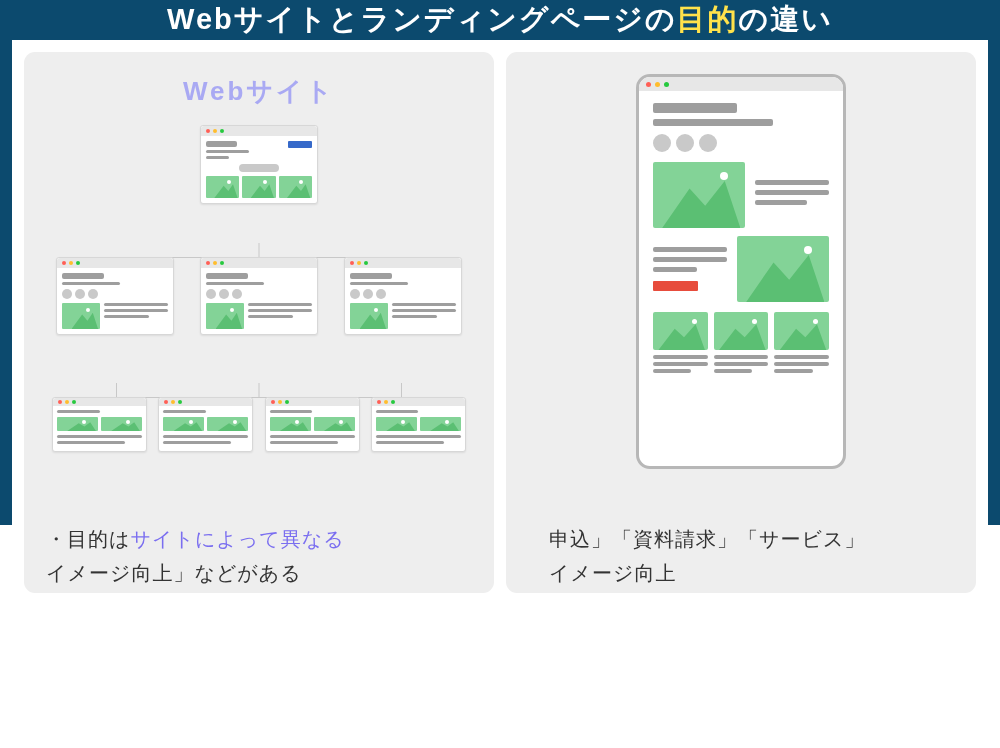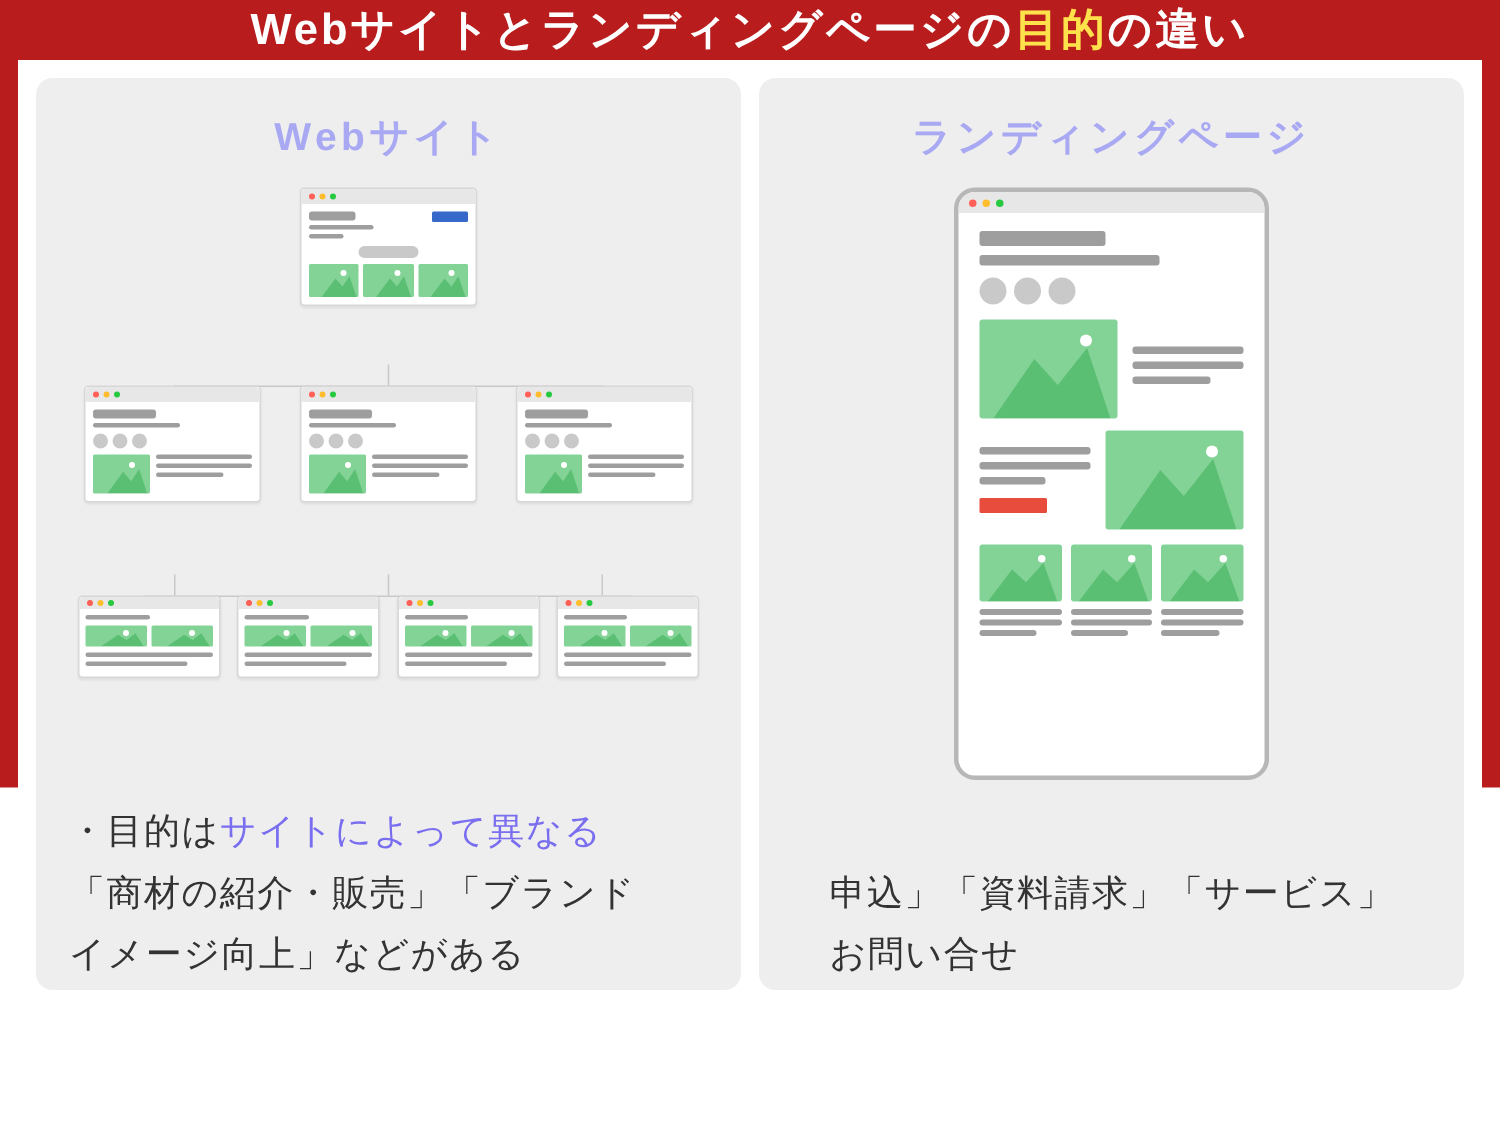--- a/index.html
+++ b/index.html
@@ -1,25 +1,25 @@
 <!DOCTYPE html>
 <html><head>
 <meta charset="utf-8">
 <style>
   * { box-sizing: border-box; margin: 0; padding: 0; }
   html, body { width: 1000px; height: 748px; font-family: "Hiragino Kaku Gothic Pro","Yu Gothic",sans-serif; }
-  .root { width: 1000px; height: 525px; background: #b91c1c; display: flex; flex-direction: column; }
+  .root { width: 1000px; height: 525px; background: #0c4a6e; display: flex; flex-direction: column; }
   .header { height: 75px; display: flex; align-items: center; justify-content: center; }
   .header-title { font-size: 29px; font-weight: 700; letter-spacing: 2px; color: #fff; }
   .header-title .accent { color: #ffe24b; }
   .content-wrap { flex: 1; background: #fff; margin: 0 12px 12px 12px; padding: 12px; display: flex; gap: 12px; }
   .panel { flex: 1; background: #eeeeee; display: flex; flex-direction: column; align-items: center; padding: 22px 22px 3px 22px; border-radius: 11px; }
   .panel-title { font-size: 26px; font-weight: 700; letter-spacing: 3px; color: #a9a9f3; margin-bottom: 16px; }
   .illus { flex: 1; width: 100%; display: flex; align-items: flex-start; justify-content: center; position: relative; }
-  .desc { width: 100%; color: #333; font-size: 24px; line-height: 1.7; letter-spacing: 1px; margin-top: 30px; }
+  .desc { width: 100%; color: #333; font-size: 20px; line-height: 1.7; letter-spacing: 1px; margin-top: 17px; }
   .desc .hl { color: #7a6ef0; }
   .desc p { margin: 0; }
 
   
   .card { background: #fff; border: 1px solid #d7d7d7; border-radius: 3px; box-shadow: 0 1px 2px rgba(0,0,0,.08); }
   .titlebar { height: 10px; background: #e7e7e7; border-top-left-radius: 3px; border-top-right-radius: 3px; display: flex; align-items: center; gap: 3px; padding-left: 5px; }
   .dot { width: 4px; height: 4px; border-radius: 50%; }
   .dot.r { background: #ff5f56; }
   .dot.y { background: #ffbd2e; }
   .dot.g { background: #27c93f; }
@@ -288,27 +288,25 @@
                   <div class="line" style="width:100%;margin-top:4px"></div>
                   <div class="line" style="width:80%"></div>
                 </div>
             </div>
           </div>
         </div>
       </div>
 
       <div class="desc">
         <p><span>・目的は</span><span class="hl">サイトによって異なる</span></p>
-        <p>「商材の紹介・販売」「ブランド</p>
         <p>イメージ向上」などがある</p>
       </div>
     </div>
 
     <div class="panel">
-      <div class="panel-title">ランディングページ</div>
 
       <div class="illus">
         <div class="phone">
           <div class="titlebar">
               <span class="dot r"></span>
               <span class="dot y"></span>
               <span class="dot g"></span>
             </div>
           <div class="body">
             <div class="line lg"></div>
@@ -354,18 +352,18 @@
                   <div class="line"></div>
                   <div class="line" style="width:70%"></div>
                 </div>
             </div>
           </div>
         </div>
       </div>
 
       <div class="desc">
         <p>　申込」「資料請求」「サービス」</p>
-        <p>　お問い合せ</p>
+        <p>　イメージ向上</p>
       </div>
     </div>
 
   </div>
 </div>
 
 </body></html>

